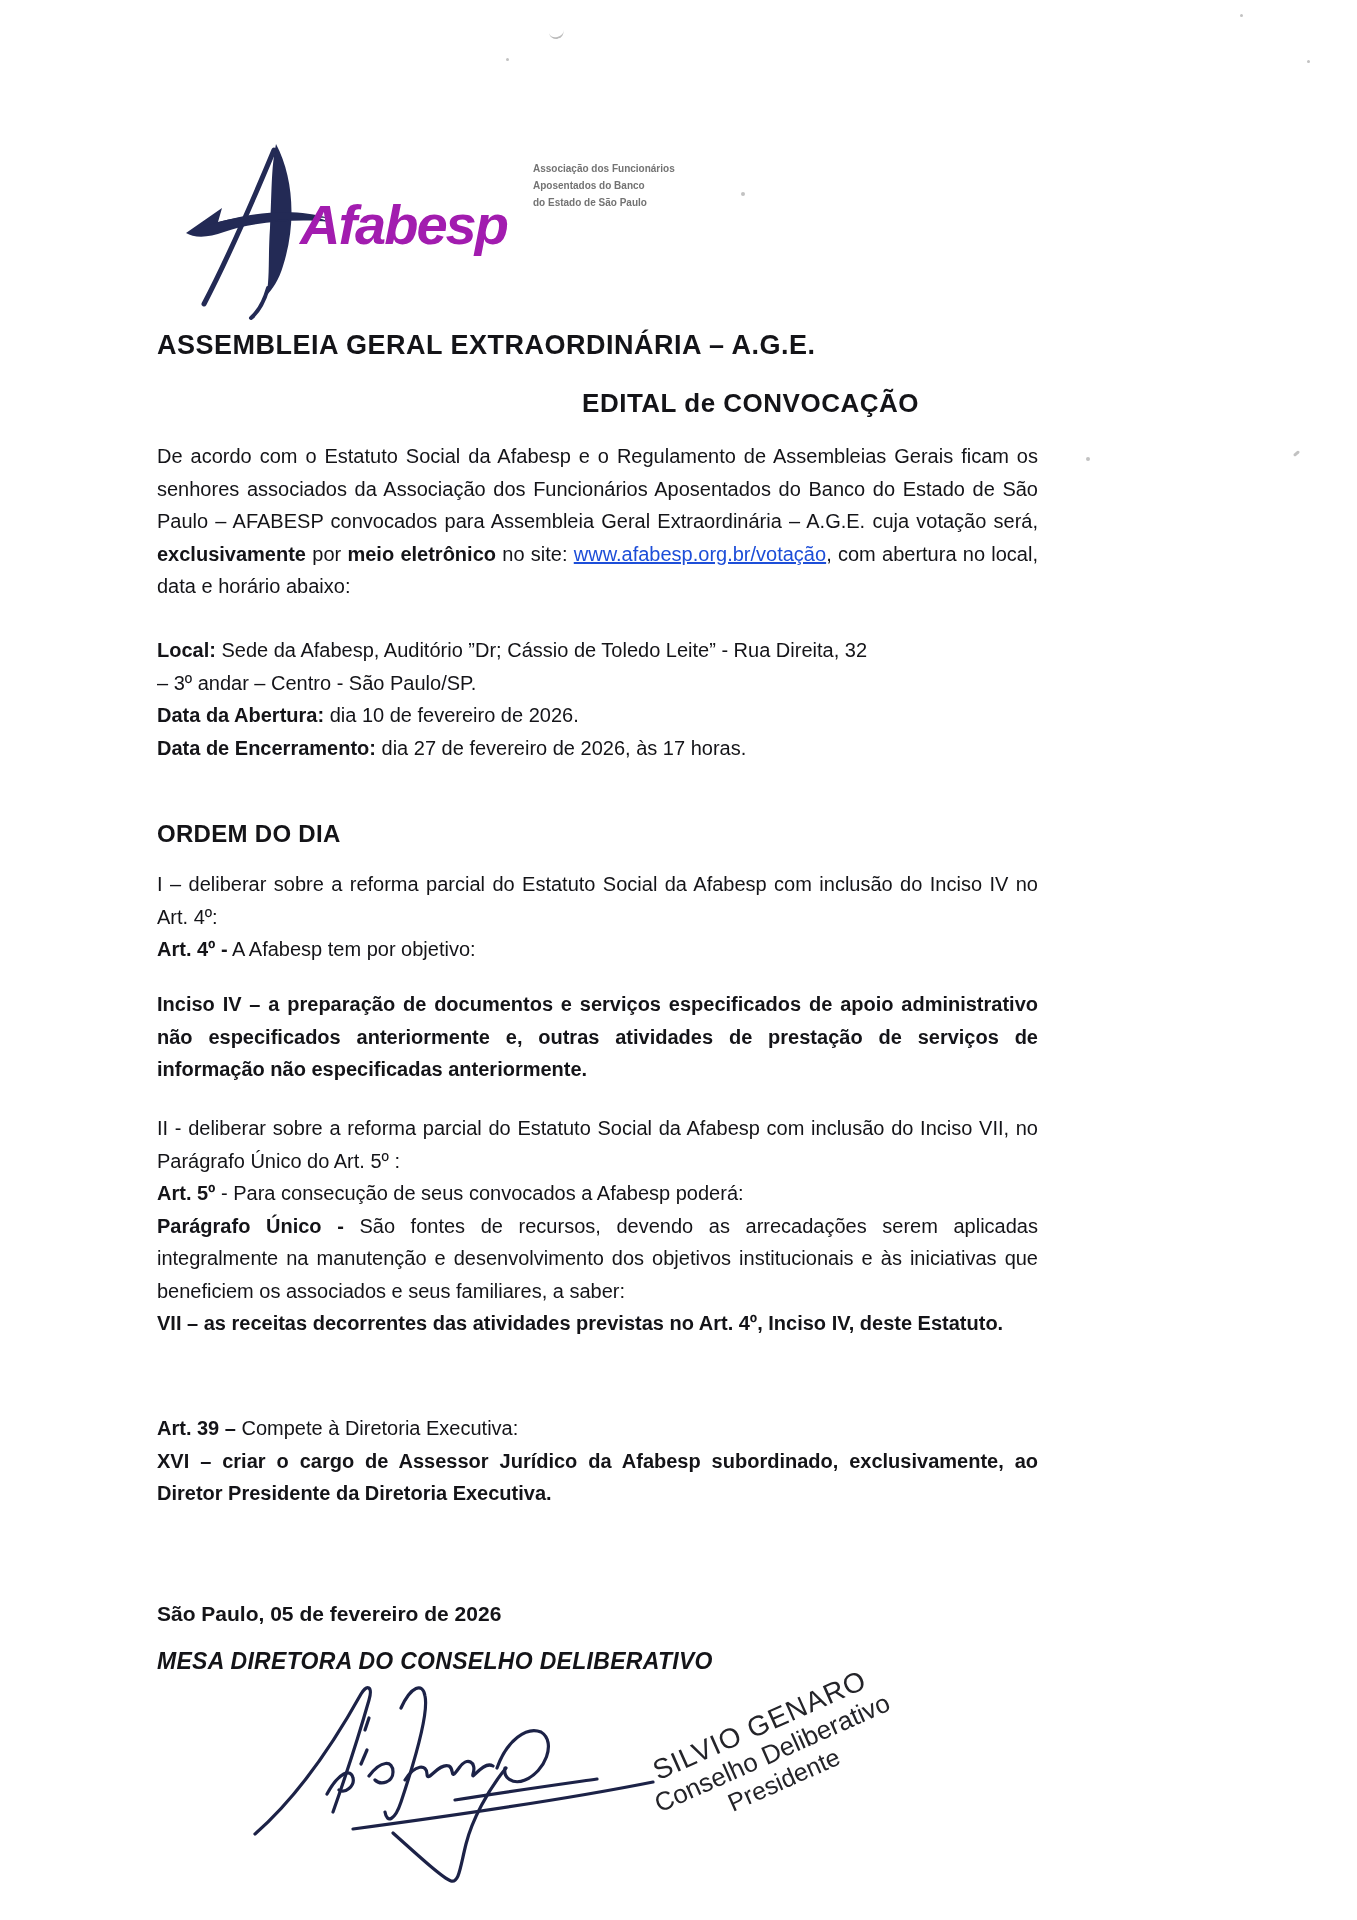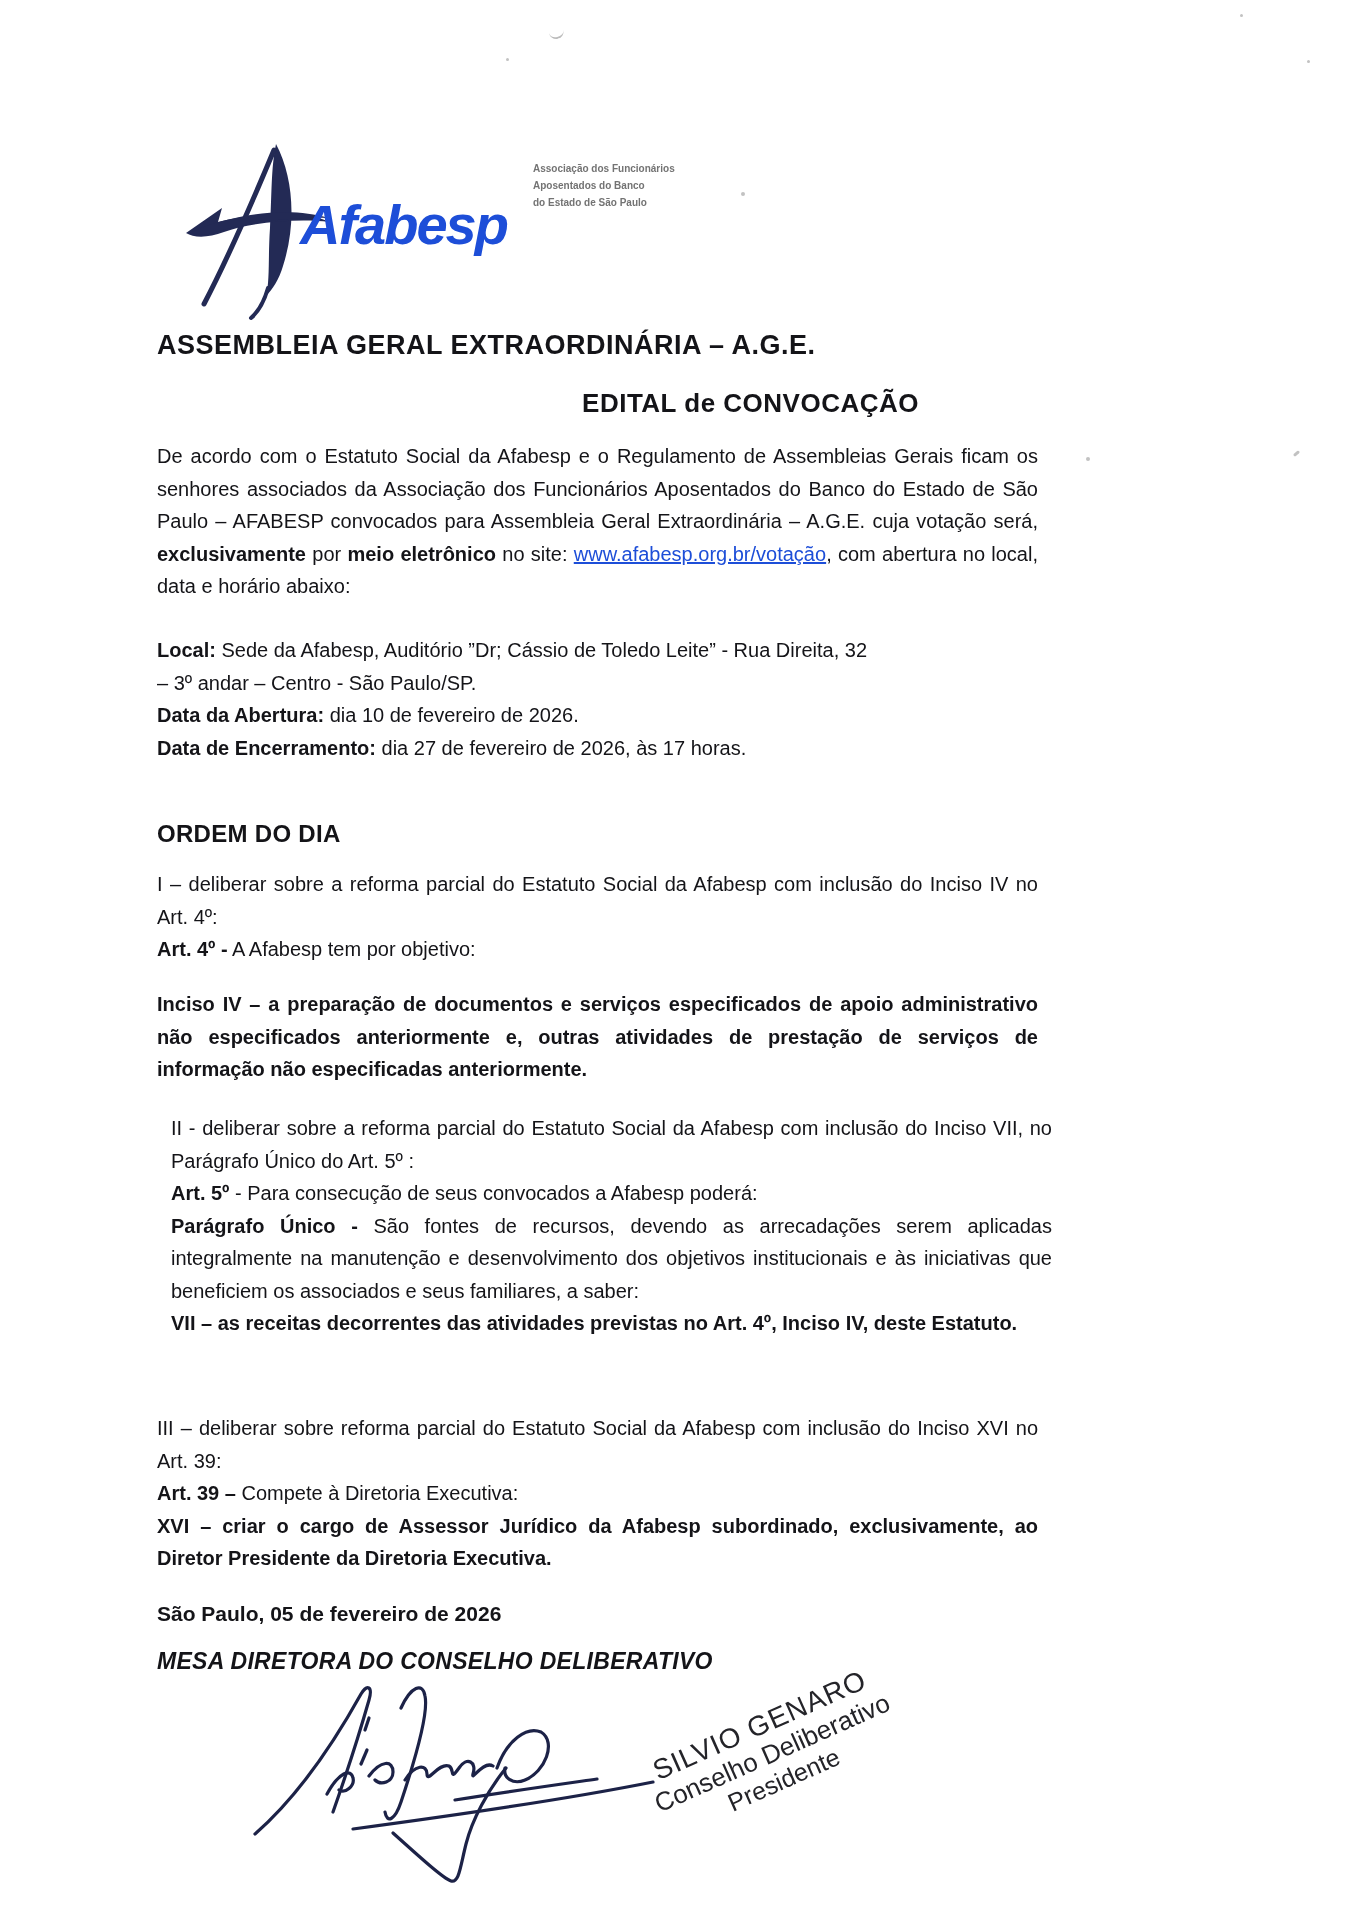--- a/index.html
+++ b/index.html
@@ -9,21 +9,21 @@
     background:#ffffff;
     font-family:"Liberation Sans", sans-serif;
     color:#141418;
     overflow:hidden;
   }
   
   .logo-mark{position:absolute;left:180px;top:136px;width:150px;height:186px;}
   .logo-word{
     position:absolute;left:300px;top:192px;
     font-size:56px;font-weight:bold;font-style:italic;
-    letter-spacing:-2px;color:#1d4ed8;
+    letter-spacing:-2px;color:#a21caf;
   }
   .logo-tagline{
     position:absolute;left:533px;top:160px;
     font-size:10px;line-height:17px;color:#737373;font-weight:bold;
   }
   
   .h1{
     position:absolute;left:157px;top:330px;width:900px;
     font-size:27px;font-weight:bold;letter-spacing:.5px;white-space:nowrap;
   }
@@ -109,29 +109,28 @@
 
   <div class="h3">ORDEM DO DIA</div>
 
   <div class="blk just" style="top:868px;">
     <p class="just">I – deliberar sobre a reforma parcial do Estatuto Social da Afabesp com inclusão do Inciso IV no Art. 4º:</p>
     <p><span class="b">Art. 4º -</span><span> A Afabesp tem por objetivo:</span></p>
   </div>
 
   <div class="blk just b" style="top:988px;">Inciso IV – a preparação de documentos e serviços especificados de apoio administrativo não especificados anteriormente e, outras atividades de prestação de serviços de informação não especificadas anteriormente.</div>
 
-  <div class="blk" style="top:1112px;margin-left:14px;">
+  <div class="blk" style="top:1112px;">
     <p class="just">II - deliberar sobre a reforma parcial do Estatuto Social da Afabesp com inclusão do Inciso VII, no Parágrafo Único do Art. 5º :</p>
     <p><span class="b">Art. 5º</span><span> - Para consecução de seus convocados a Afabesp poderá:</span></p>
     <p class="just"><span class="b">Parágrafo Único -</span><span>  São fontes de recursos, devendo as arrecadações serem  aplicadas integralmente na manutenção e desenvolvimento dos objetivos institucionais e às iniciativas que beneficiem os associados e seus familiares, a saber:</span></p>
     <p class="just b">VII – as receitas decorrentes das atividades previstas no Art. 4º, Inciso IV, deste Estatuto.</p>
   </div>
 
   <div class="blk" style="top:1412px;">
-    <p class="just">III – deliberar sobre reforma parcial do Estatuto Social da Afabesp com inclusão do Inciso XVI no Art. 39:</p>
     <p><span class="b">Art. 39 –</span><span> Compete à Diretoria Executiva:</span></p>
     <p class="just b">XVI – criar o cargo de Assessor Jurídico da Afabesp subordinado, exclusivamente, ao Diretor Presidente da Diretoria Executiva.</p>
   </div>
 
   <div class="dateline">São Paulo, 05 de fevereiro de 2026</div>
   <div class="mesa">MESA DIRETORA DO CONSELHO DELIBERATIVO</div>
 
   <div class="sig">
     <svg width="430" height="215" viewBox="0 0 430 215" xmlns="http://www.w3.org/2000/svg" aria-hidden="true" fill="none" stroke="#1c2247" stroke-width="3.2" stroke-linecap="round">
       <path d="M12,162 C60,120 98,58 118,22 C124,12 130,14 126,28 C118,56 102,106 90,140"></path>

